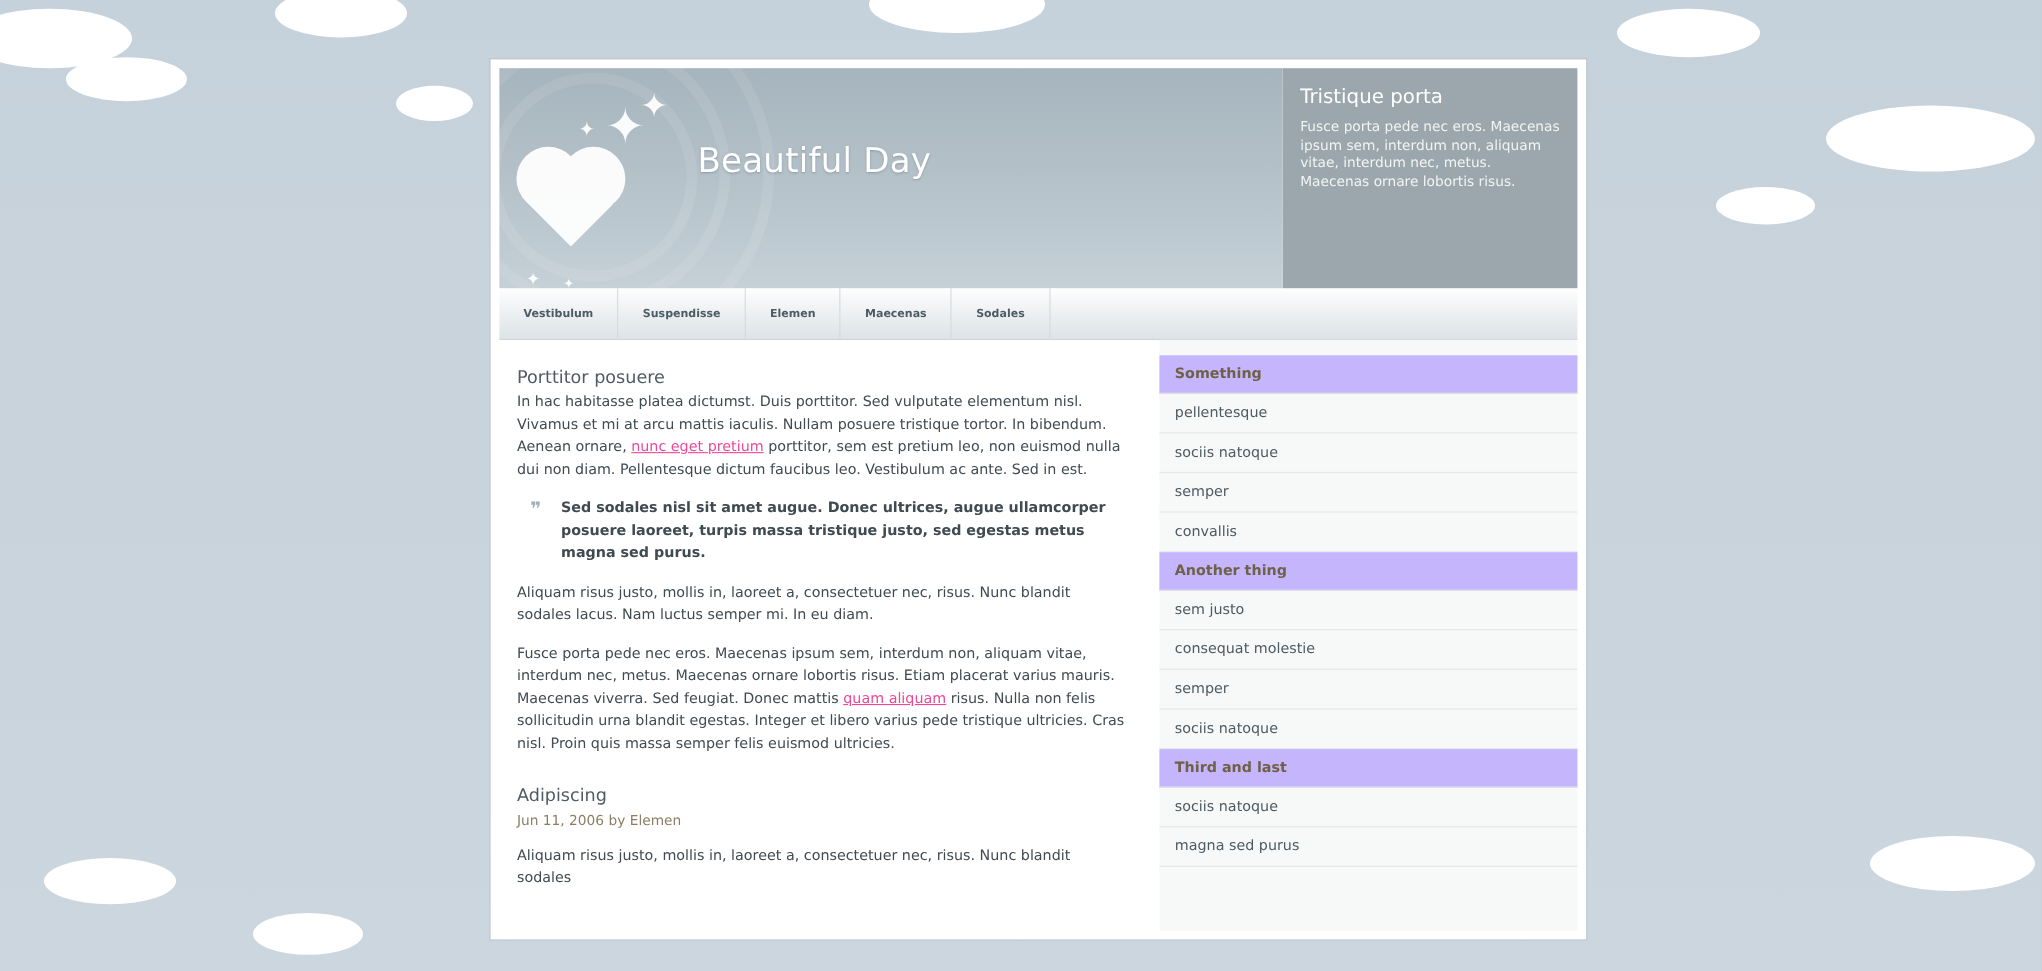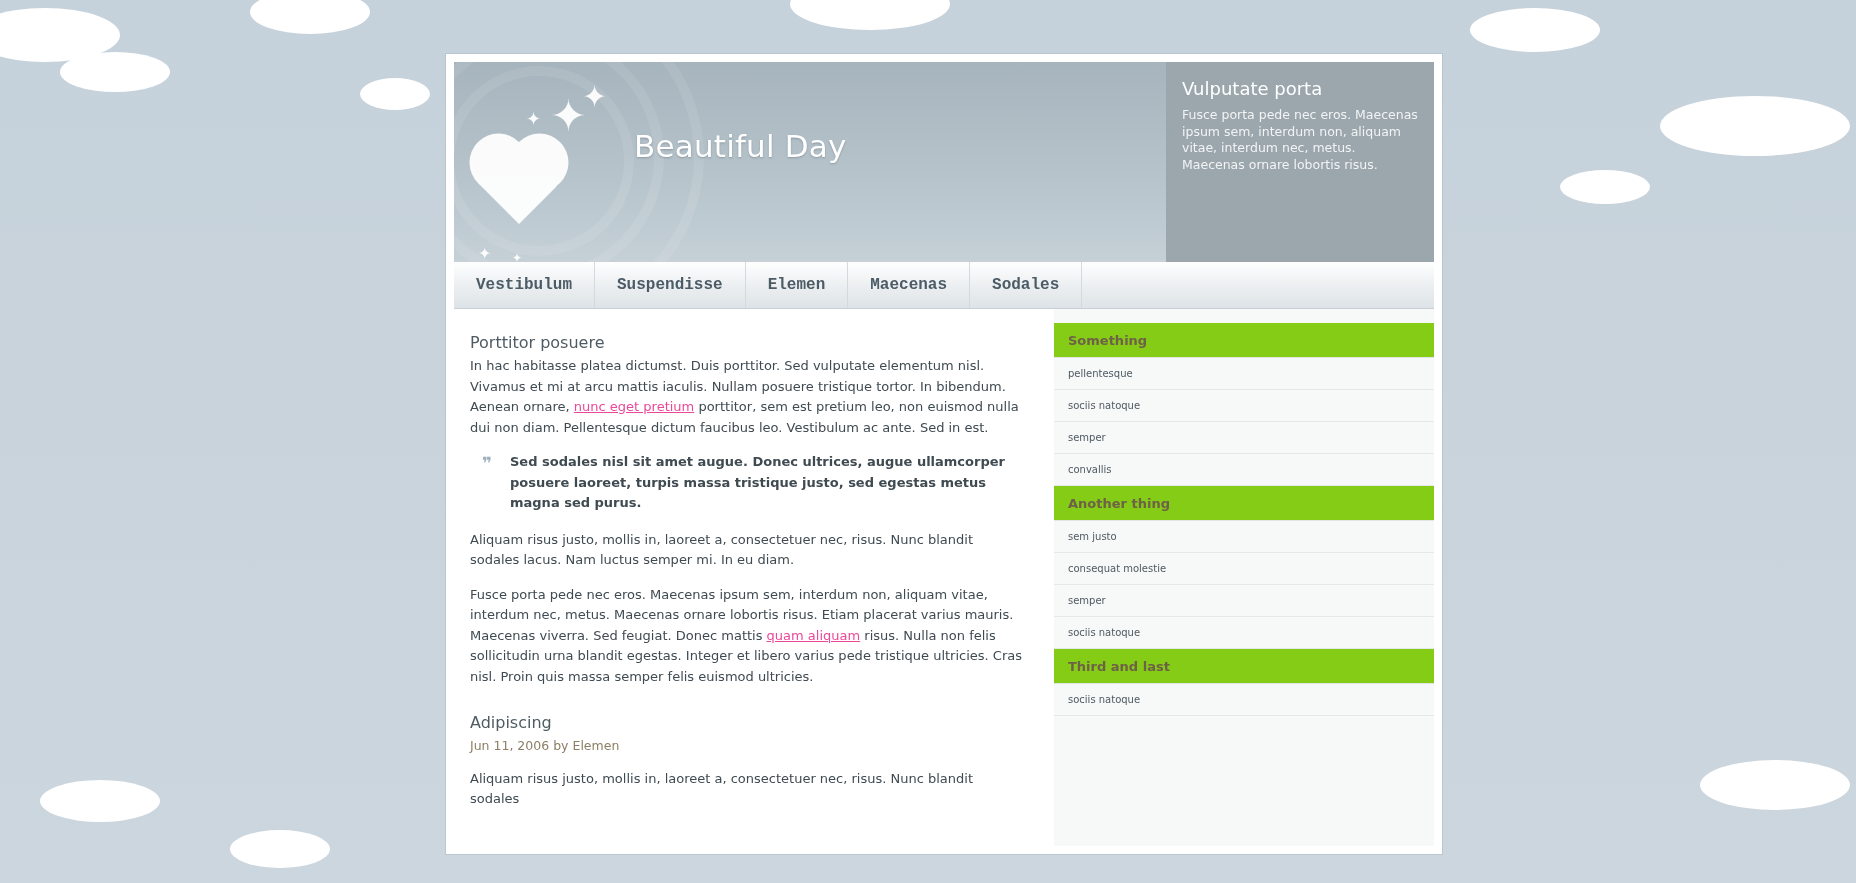--- a/index.html
+++ b/index.html
@@ -123,27 +123,26 @@
   #nav {
     display: flex;
     height: 46px;
     background: linear-gradient(180deg, #fefefe 0%, #eceff1 52%, #dde3e7 100%);
     border-bottom: 1px solid #c8d0d5;
   }
   .nav-item {
     display: flex;
     align-items: center;
     padding: 0 22px;
-    font-size: 16px;
+    font-size: 10px;
     font-weight: bold;
     color: #4c5c66;
     border-right: 1px solid #d3dade;
     cursor: pointer;
     white-space: nowrap;
-    font-family: Liberation Mono, monospace;
   }
   .nav-filler { flex: 1 1 auto; }
 
   
   #columns {
     display: flex;
     align-items: flex-start;
   }
   #content {
     flex: 0 0 600px;
@@ -197,35 +196,35 @@
     padding-top: 14px;
     background: #f7f8f8;
     align-self: stretch;
   }
   .widget { margin-bottom: 0; }
   .widget h3 {
     margin: 0;
     padding: 10px 14px 9px 14px;
     font-size: 13px;
     color: #6f6147;
-    background: #84cc16;
+    background: #c4b5fd;
     border-bottom: 1px solid #e2e5e5;
   }
   .widget ul {
     margin: 0;
     padding: 0;
     list-style: none;
   }
   .widget li {
     border-bottom: 1px solid #e5e8e8;
   }
   .widget li a {
     display: block;
     padding: 10px 14px;
-    font-size: 10px;
+    font-size: 13px;
     color: #4e5a61;
     text-decoration: none;
   }
 </style>
 </head>
 <body>
 
 <div id="sky">
   <div class="cloud" style="left:-30px;  top:8px;   width:150px; height:54px;"></div>
   <div class="cloud" style="left:60px;   top:52px;  width:110px; height:40px;"></div>
@@ -249,21 +248,21 @@
       <div class="ring" style="left:-80px; top:-70px; width:310px; height:310px;"></div>
       <div class="heart"></div>
       <div class="star" style="left:96px; top:32px; font-size:44px;">✦</div>
       <div class="star" style="left:128px; top:20px; font-size:30px;">✦</div>
       <div class="star" style="left:72px; top:48px; font-size:18px;">✦</div>
       <div class="star" style="left:24px; top:184px; font-size:16px;">✦</div>
       <div class="star" style="left:58px; top:190px; font-size:12px;">✦</div>
       <div id="site-title">Beautiful Day</div>
     </div>
     <div id="header-aside">
-      <h2>Vulputate porta</h2>
+      <h2>Tristique porta</h2>
       <p>Fusce porta pede nec eros. Maecenas ipsum sem, interdum non, aliquam vitae, interdum nec, metus. Maecenas ornare lobortis risus.</p>
     </div>
   </div>
 
   <nav id="nav">
     <div class="nav-item">Vestibulum</div>
     <div class="nav-item">Suspendisse</div>
     <div class="nav-item">Elemen</div>
     <div class="nav-item">Maecenas</div>
     <div class="nav-item">Sodales</div>
@@ -334,19 +333,22 @@
             </li>
         </ul>
       </section>
 
       <section class="widget">
         <h3>Third and last</h3>
         <ul>
           <li>
               <a href="#">sociis natoque</a>
             </li>
+          <li>
+              <a href="#">magna sed purus</a>
+            </li>
         </ul>
       </section>
 
     </aside>
 
   </div>
 </div>
 
 </body></html>

